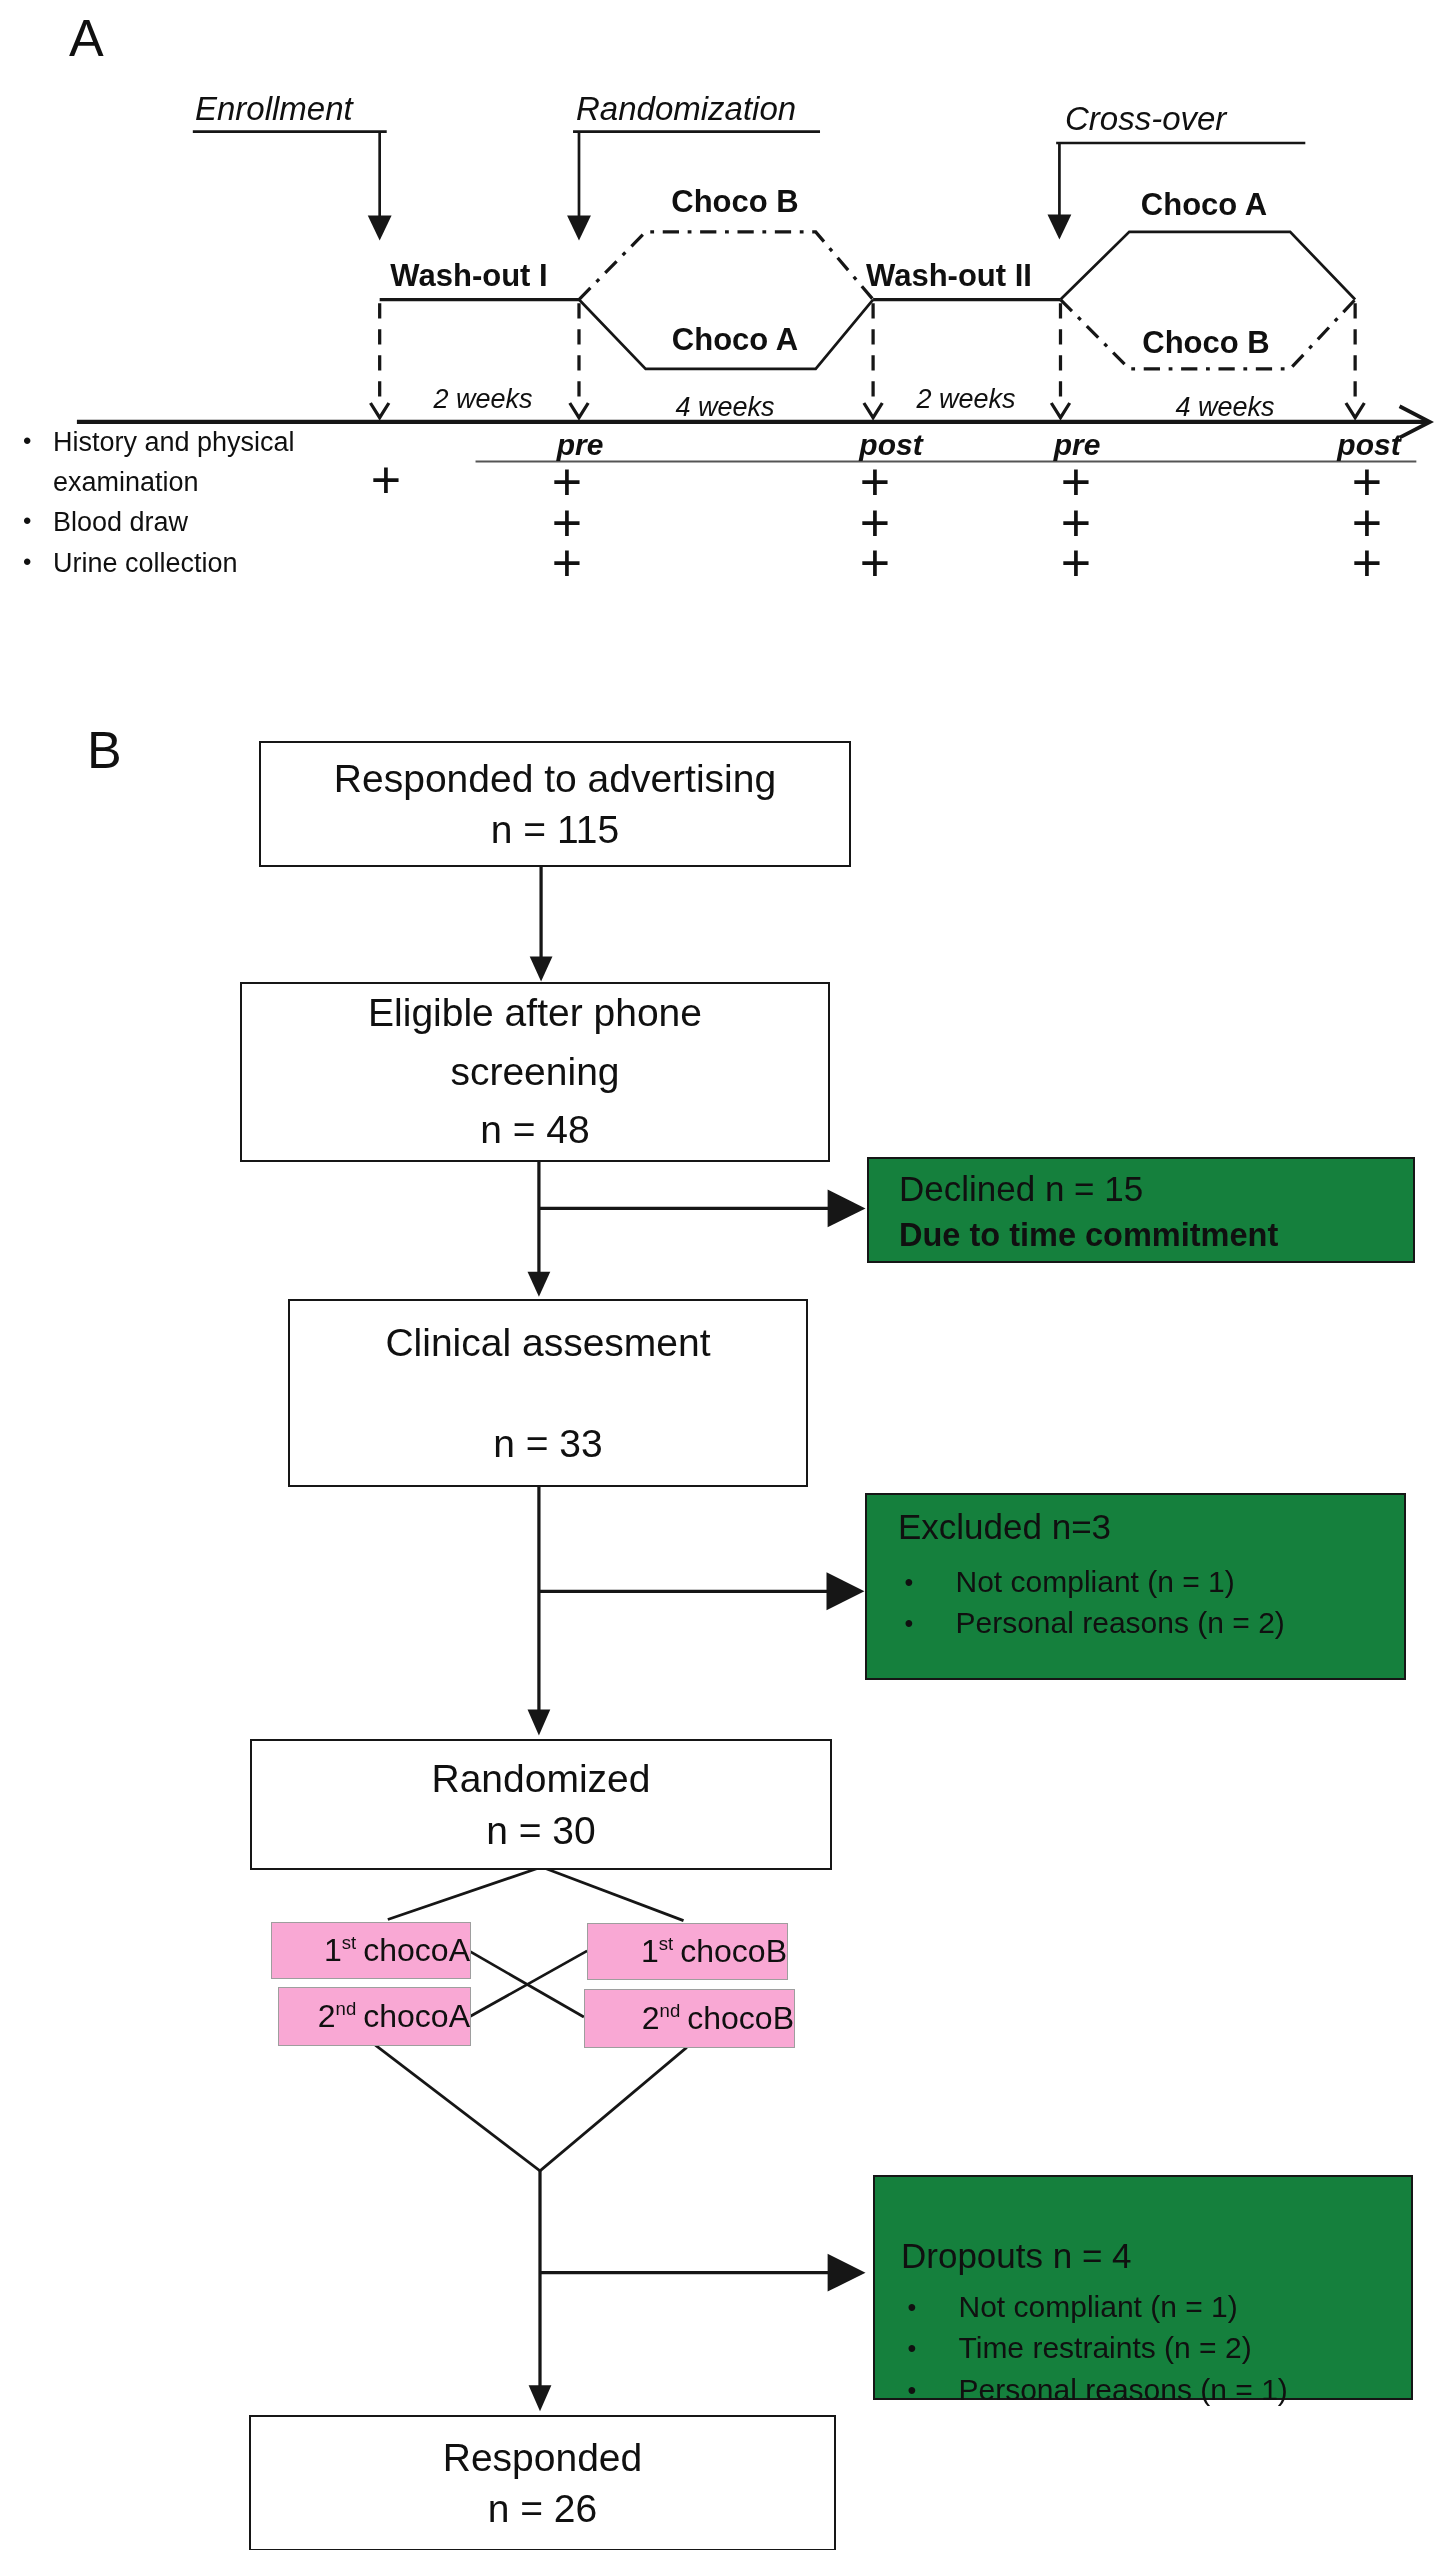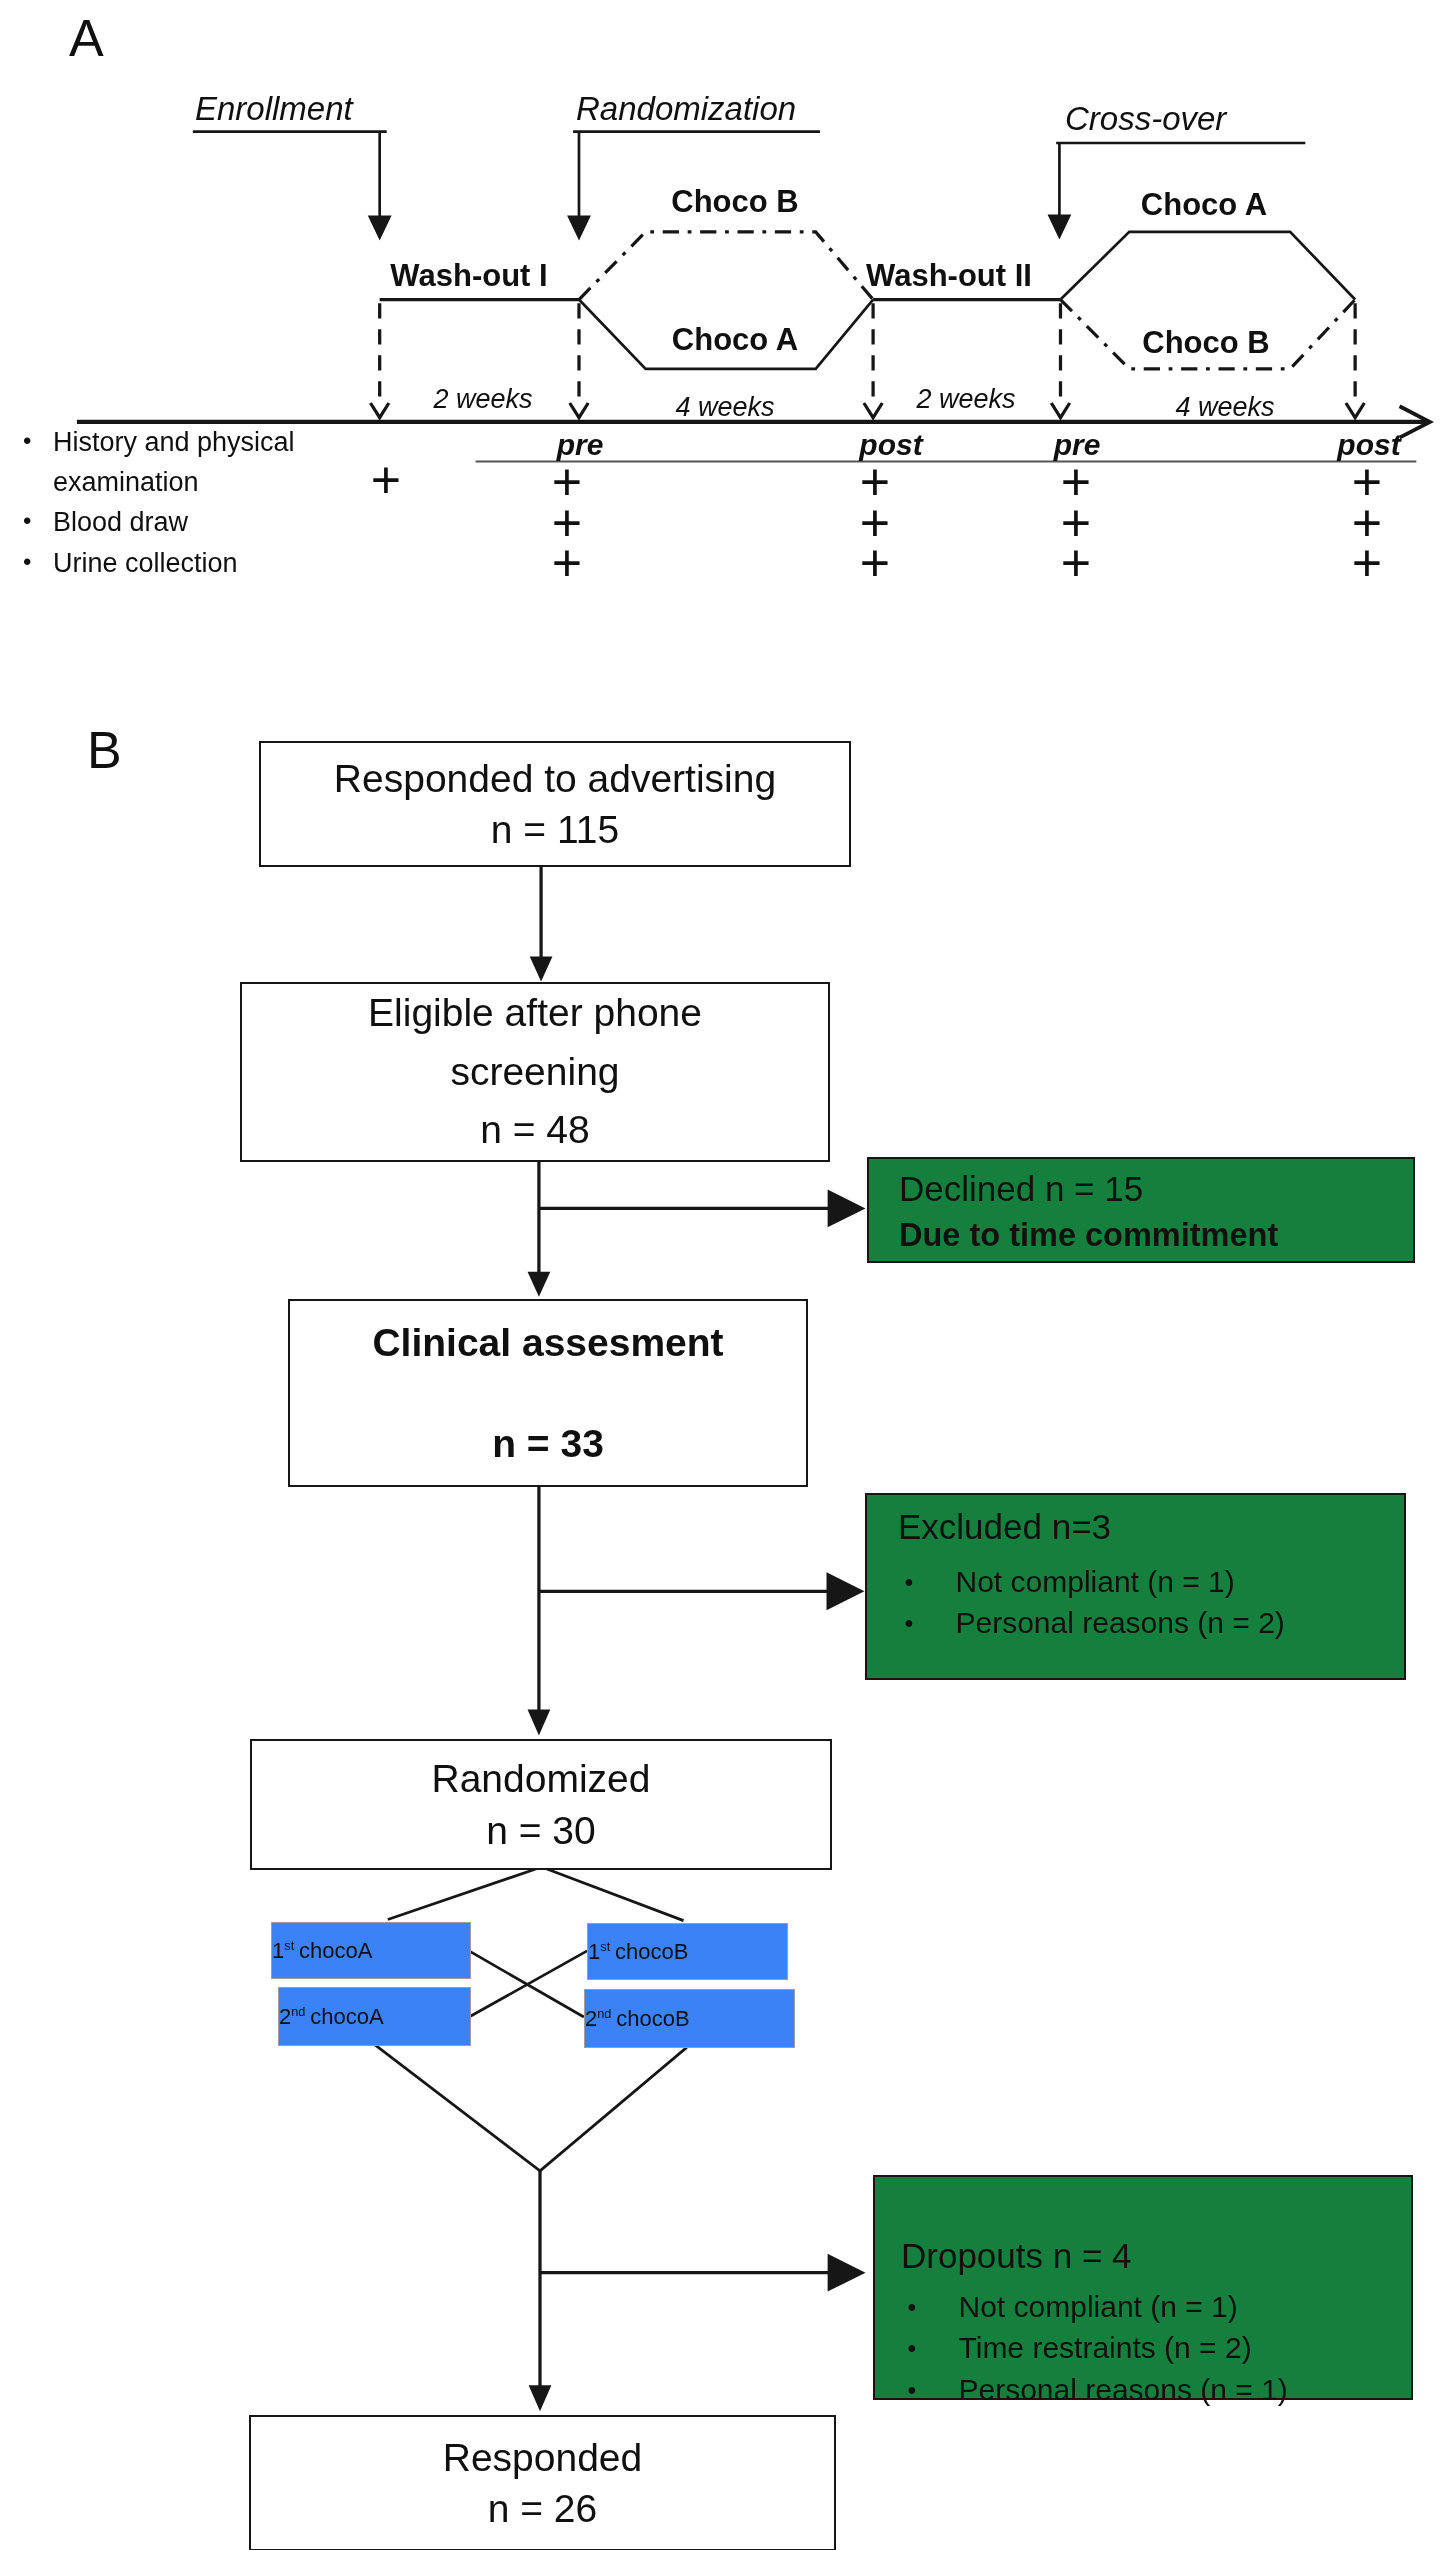--- a/index.html
+++ b/index.html
@@ -12,27 +12,27 @@
   .milestone{font-size:33px;font-style:italic;}
   .seg{font-size:31px;font-weight:bold;}
   .dur{font-size:27px;font-style:italic;}
   .tp{font-size:30px;font-weight:bold;font-style:italic;}
   .arow{font-size:27px;display:flex;align-items:flex-start;}
   .abullet{width:30px;font-size:24px;}
   .acont{font-size:27px;}
   .plus{font-size:52px;transform:translate(-50%,-50%);font-weight:400;}
   .fbox{position:absolute;border:2.7px solid #161616;background:#fff;display:flex;flex-direction:column;
         align-items:center;justify-content:center;text-align:center;font-size:39px;line-height:1.32;}
-  .gap{row-gap:50px;font-weight:bold;}
+  .gap{row-gap:50px;}
   .sbox{position:absolute;border:2.7px solid #161616;background:#15803d;font-size:30px;line-height:1.1;}
   .sbox .title{font-size:35px;display:block;}
   .brow{display:flex;margin-top:7.6px;line-height:34px;}
   .bdot{width:51px;padding-left:6.5px;font-size:25px;}
-  .arm{position:absolute;border:1.6px solid #9e9e9e;background:#3b82f6;display:flex;align-items:center;
-       justify-content:flex-start;font-size:22px;}
+  .arm{position:absolute;border:1.6px solid #9e9e9e;background:#f9a8d4;display:flex;align-items:center;
+       justify-content:flex-end;font-size:32px;}
   sup{font-size:58%;vertical-align:super;line-height:0;}
   .nm{margin-left:0.22em;}
   .pad-declined{padding:8.7px 5.4px 0 30px;line-height:1.2;}
   .pad-excluded{padding:13px 5.4px 0 31px;}
   .pad-excluded .title{margin-bottom:18.4px;}
   .pad-dropouts{padding:16.3px 5.4px 0 26px;}
   .pad-dropouts .title{margin-bottom:14px;margin-top:44px;}
   .note{display:block;margin-top:6.5px;font-size:32.5px;font-weight:bold;}
 </style>
 </head>

